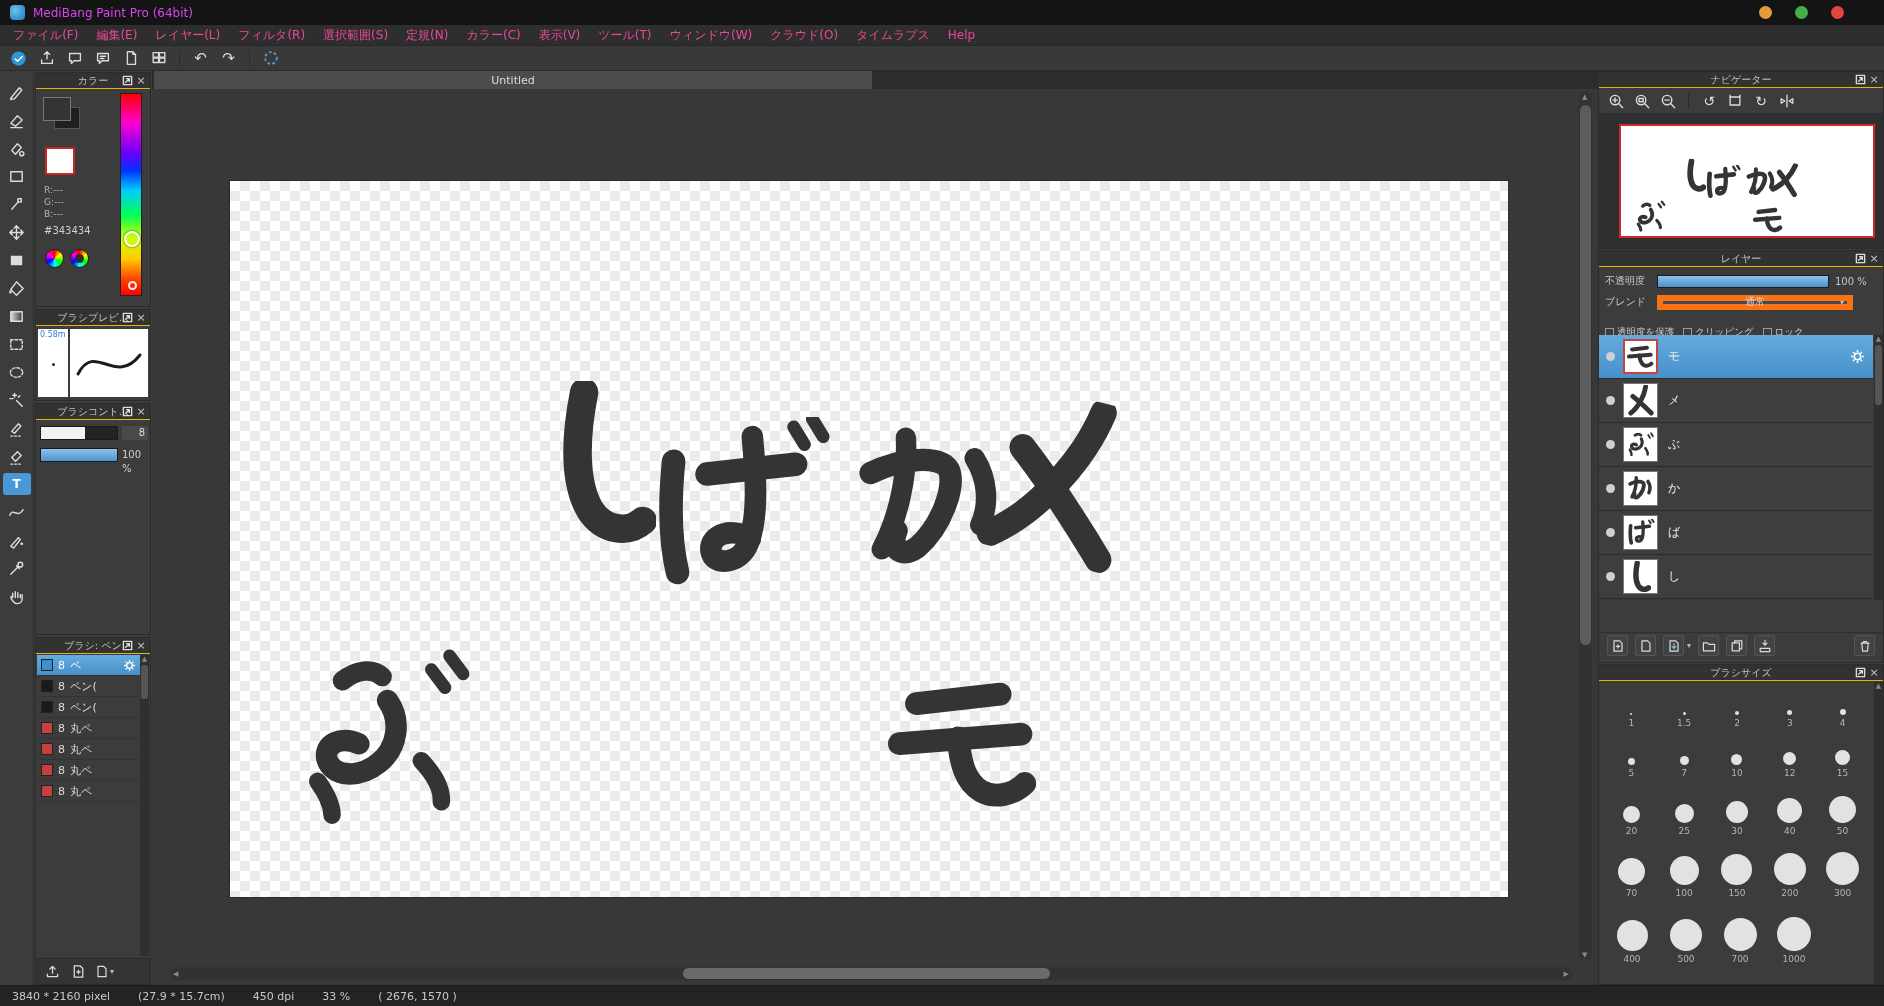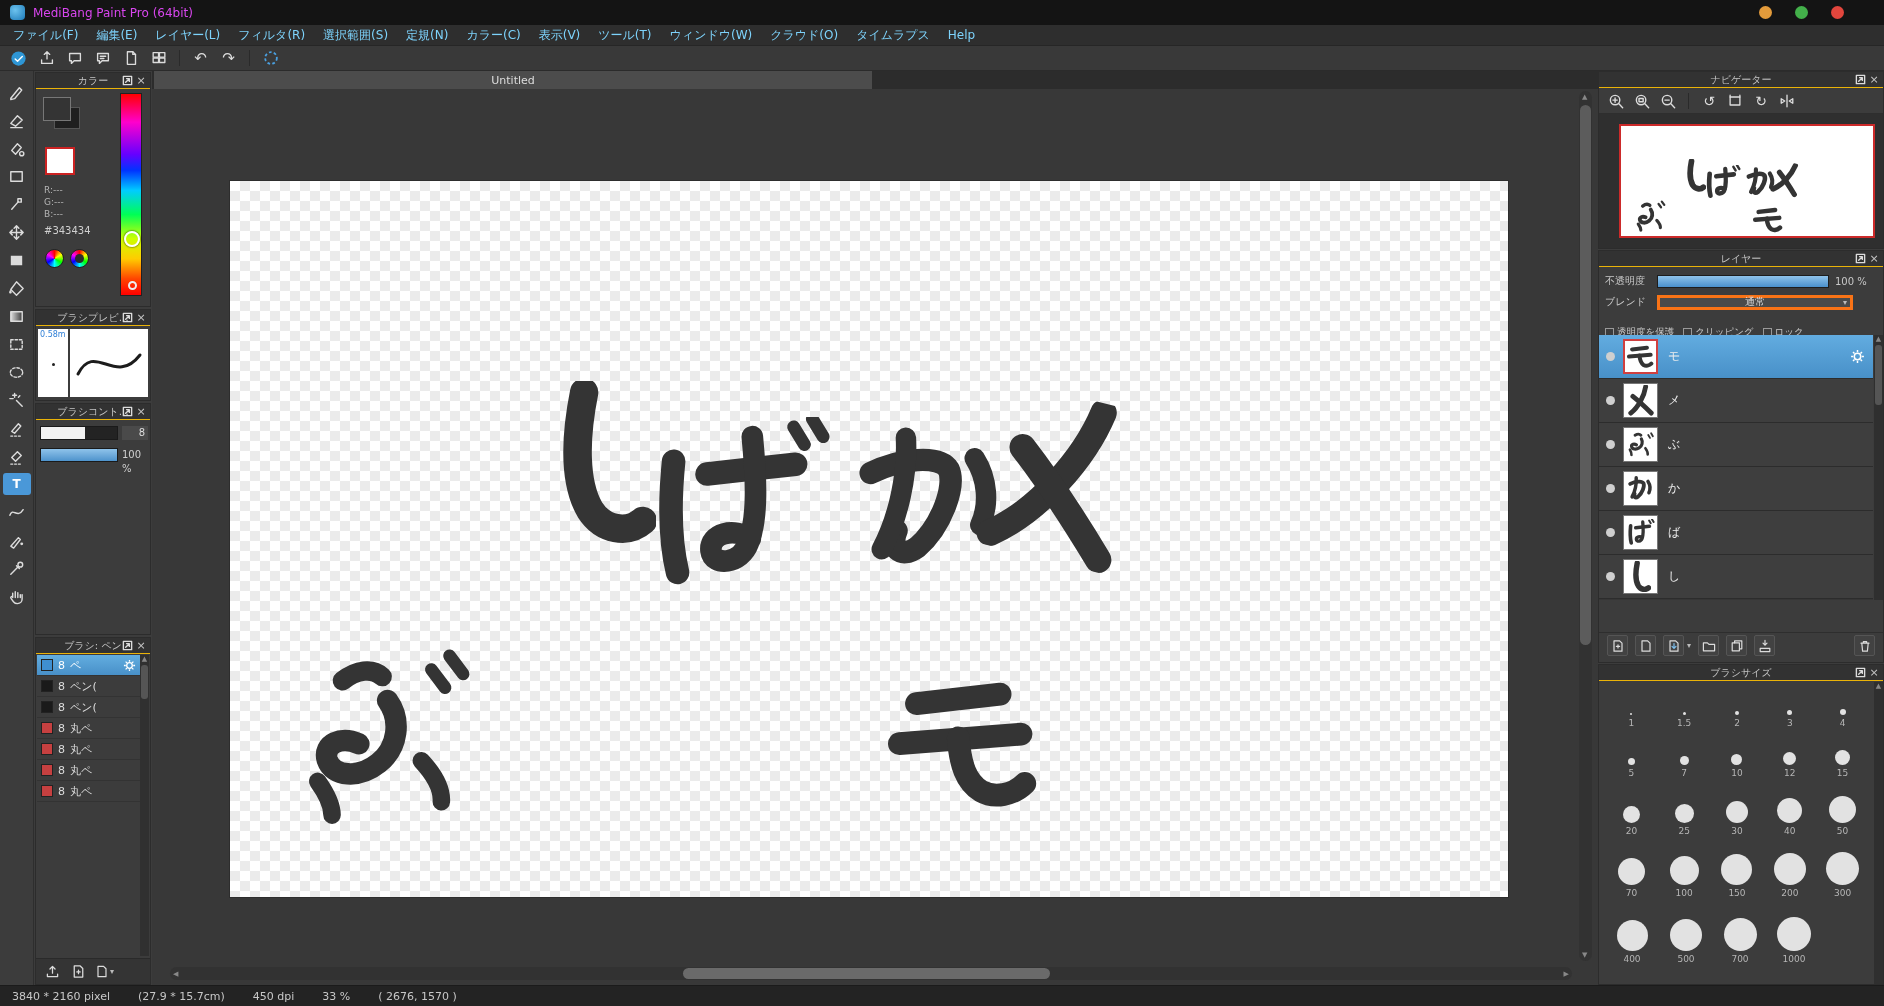--- a/index.html
+++ b/index.html
@@ -12,21 +12,21 @@
 
 .titlebar{position:absolute;left:0;right:0;top:0;height:25px;background:#141414;display:flex;align-items:center;gap:8px;padding:0 10px;color:#d946ef;}
 .appicon{width:15px;height:15px;border-radius:4px;background:radial-gradient(circle at 35% 35%,#6cc2ee,#1d7ab8);}
 .win-title{font-size:12px;}
 .tl-group{margin-left:auto;display:flex;gap:23px;margin-right:30px;}
 .tl{width:13px;height:13px;border-radius:50%;}
 .tl-min{background:#e39b3b;}.tl-max{background:#43b04a;}.tl-close{background:#e2463d;}
 
 
 .menubar{position:absolute;left:0;right:0;top:25px;height:21px;background:#2e2e2e;border-bottom:1px solid #262626;display:flex;align-items:center;padding-left:4px;}
-.menu-item{padding:0 9px;line-height:21px;color:#7dd3fc;font-size:12px;white-space:nowrap;}
+.menu-item{padding:0 9px;line-height:21px;color:#ec4899;font-size:12px;white-space:nowrap;}
 
 
 .toolbar{position:absolute;left:0;right:0;top:46px;height:25px;background:#393939;border-bottom:1px solid #2b2b2b;display:flex;align-items:center;padding-left:6px;gap:3px;}
 .tb-btn{width:25px;height:21px;display:flex;align-items:center;justify-content:center;border-radius:2px;color:#ddd;font-size:15px;line-height:1;}
 .tb-sep{width:1px;height:16px;background:#2a2a2a;margin:0 5px;}
 
 
 .main{position:absolute;left:0;right:0;top:71px;bottom:21px;}
 .toolstrip{position:absolute;left:0;top:0;bottom:0;width:34px;background:#3c3c3c;border-right:1px solid #2e2e2e;display:flex;flex-direction:column;align-items:center;padding-top:10px;gap:6px;}
 .tool{width:28px;height:22px;display:flex;align-items:center;justify-content:center;border-radius:3px;color:#e2e2e2;font-weight:bold;}
@@ -94,21 +94,21 @@
 .navtools{position:absolute;left:0;right:0;top:17px;height:25px;display:flex;align-items:center;gap:4px;padding-left:6px;border-bottom:1px solid #2e2e2e;}
 .nv-btn{width:22px;height:20px;display:flex;align-items:center;justify-content:center;color:#ddd;font-size:14px;}
 .nav-thumbwrap{position:absolute;left:0;right:0;top:42px;bottom:0;background:#2f2f2f;}
 .nav-mini{position:absolute;left:20px;top:10px;width:256px;height:114px;background:#fff;border:2px solid #cc2a2a;overflow:hidden;}
 .mch{position:absolute;}
 
 .lp-row{position:absolute;left:6px;right:6px;height:18px;display:flex;align-items:center;font-size:10px;color:#c8c8c8;}
 .lp-label{width:52px;}
 .op-bar{width:172px;height:13px;background:linear-gradient(180deg,#8fc3ea,#4a90cc);border:1px solid #1d1d1d;}
 .op-val{margin-left:6px;font-size:10px;}
-.blend-box{width:196px;height:15px;background:#4a4a4a;border:3px solid #f97316;display:flex;align-items:center;justify-content:center;position:relative;font-size:10px;color:#ddd;}
+.blend-box{width:196px;height:15px;background:#4a4a4a;border:6px solid #f97316;display:flex;align-items:center;justify-content:center;position:relative;font-size:10px;color:#ddd;}
 .blend-box .dd{position:absolute;right:3px;font-size:8px;color:#bbb;}
 .chk{width:9px;height:9px;border:1px solid #999;background:#3c3c3c;margin-right:3px;flex:none;}
 .chk-group{display:flex;align-items:center;margin-right:9px;font-size:9.5px;white-space:nowrap;}
 .layer-list{position:absolute;left:0;right:10px;top:84px;height:265px;background:#363636;overflow:hidden;}
 .lrow{height:44px;display:flex;align-items:center;border-bottom:1px solid #2c2c2c;background:#3e3e3e;position:relative;}
 .lrow.sel{background:linear-gradient(180deg,#62ace0,#4890c8);}
 .leye{width:9px;height:9px;border-radius:50%;background:#cfcfcf;margin:0 8px 0 7px;flex:none;}
 .lthumb{width:35px;height:35px;background:#fff;border:1px solid #777;display:flex;align-items:center;justify-content:center;flex:none;}
 .lrow.sel .lthumb{border:2px solid #d04040;}
 .lname{margin-left:10px;font-size:12px;color:#eee;}

